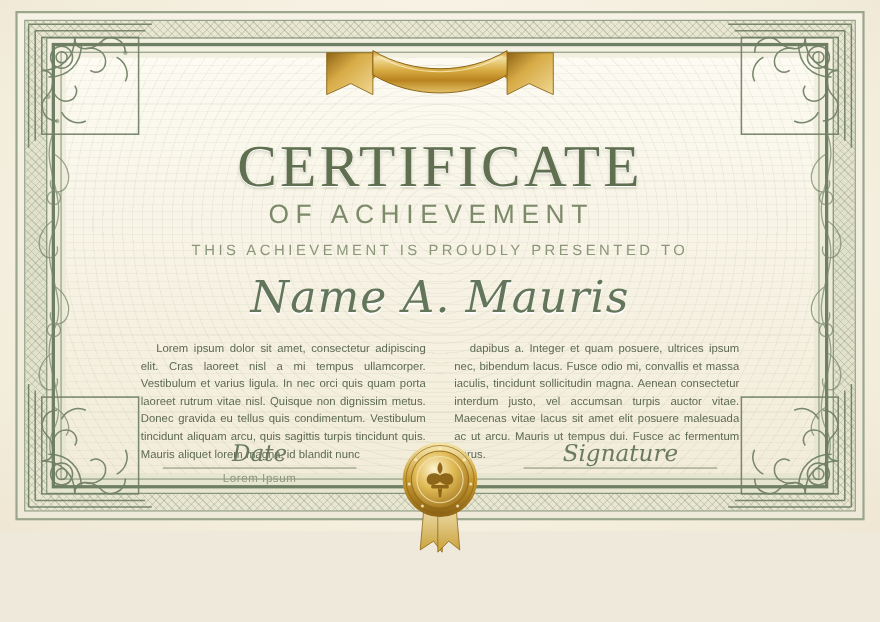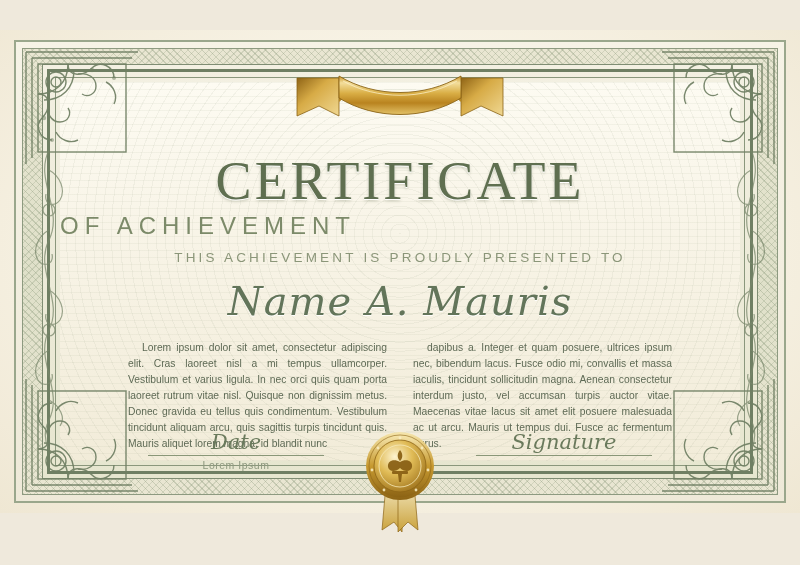--- a/index.html
+++ b/index.html
@@ -14,21 +14,20 @@
     overflow: hidden;
   }
 
   .certificate {
     position: relative;
     width: 800px;
     height: 483px;
     box-sizing: border-box;
     background:
       radial-gradient(ellipse at 50% 45%, #fdfbf4 0%, #f7f2e4 55%, #efe7d3 100%);
-    margin-top: 30px;
   }
 
   
   .frame-outer {
     position: absolute;
     left: 14px; top: 10px; right: 14px; bottom: 10px;
     border: 2px solid #9aa78c;
     background:
       linear-gradient(180deg, #f6f3e6 0%, #eee9d8 100%);
     box-sizing: border-box;
@@ -122,21 +121,21 @@
     font-size: 54px;
     letter-spacing: 3px;
     color: #5f6f50;
     font-family: "Liberation Serif", serif;
     text-shadow: 0 1px 0 #ffffff, 0 2px 3px rgba(90,100,70,0.30);
   }
   .subtitle {
     position: absolute;
     top: 130px;
     left: 0; right: 16px;
-    text-align: left;
+    text-align: center;
     font-size: 24px;
     letter-spacing: 6px;
     color: #7c8a69;
     font-family: "Liberation Sans", sans-serif;
   }
   .presented {
     position: absolute;
     top: 168px;
     left: 0; right: 0;
     text-align: center;

